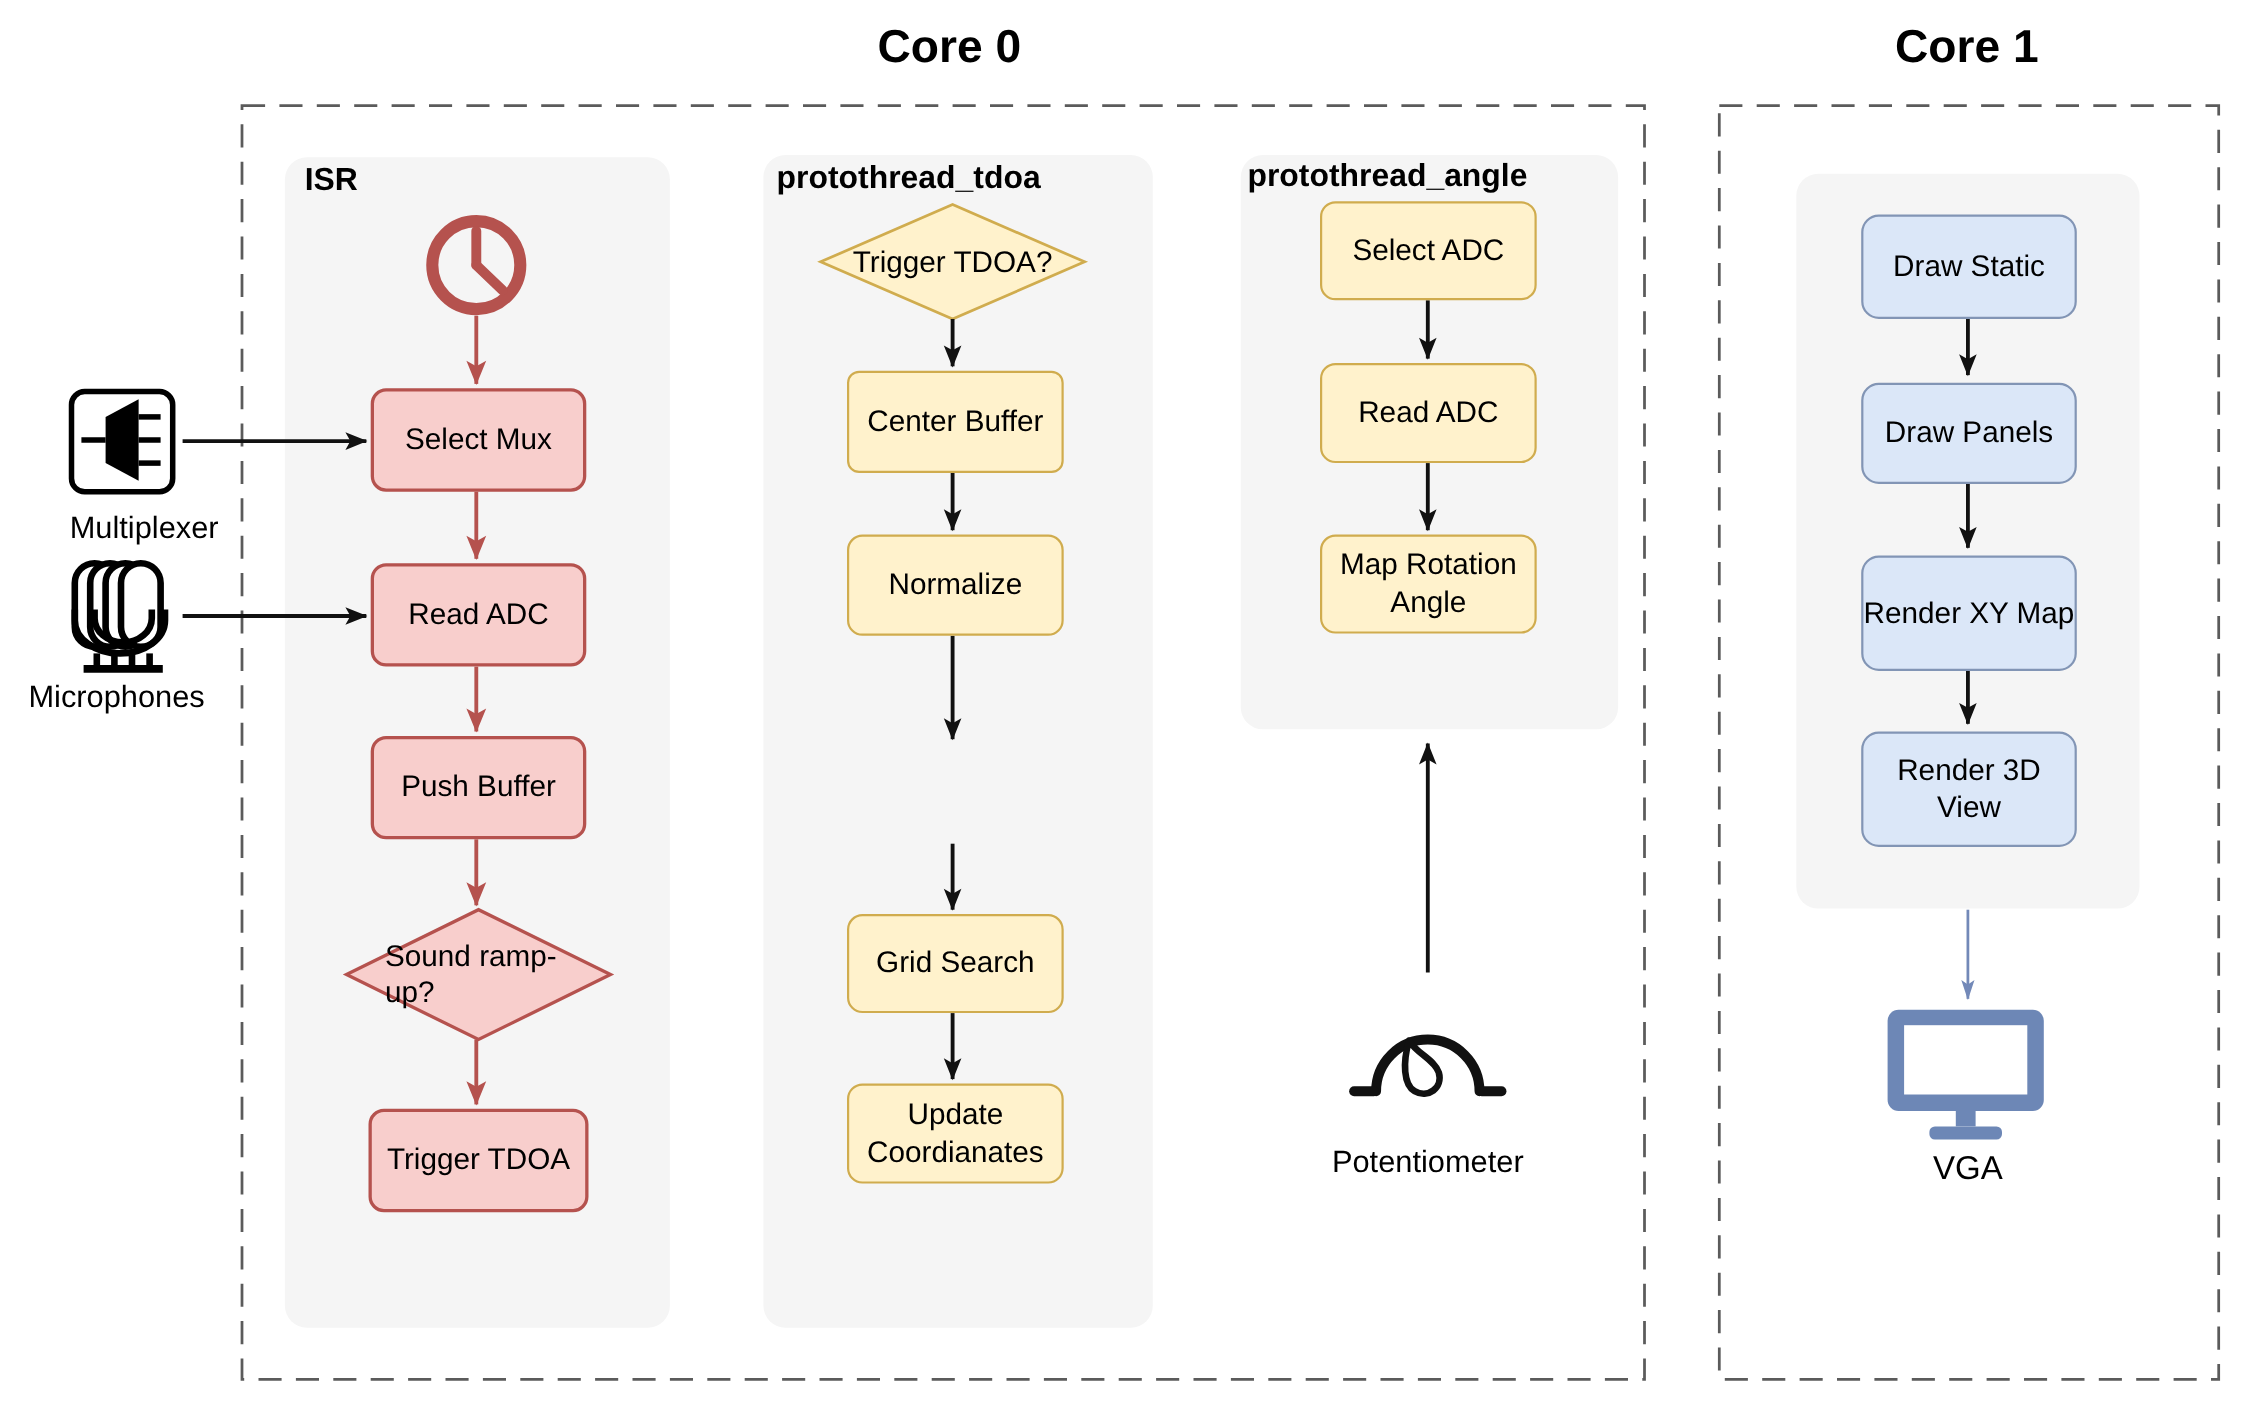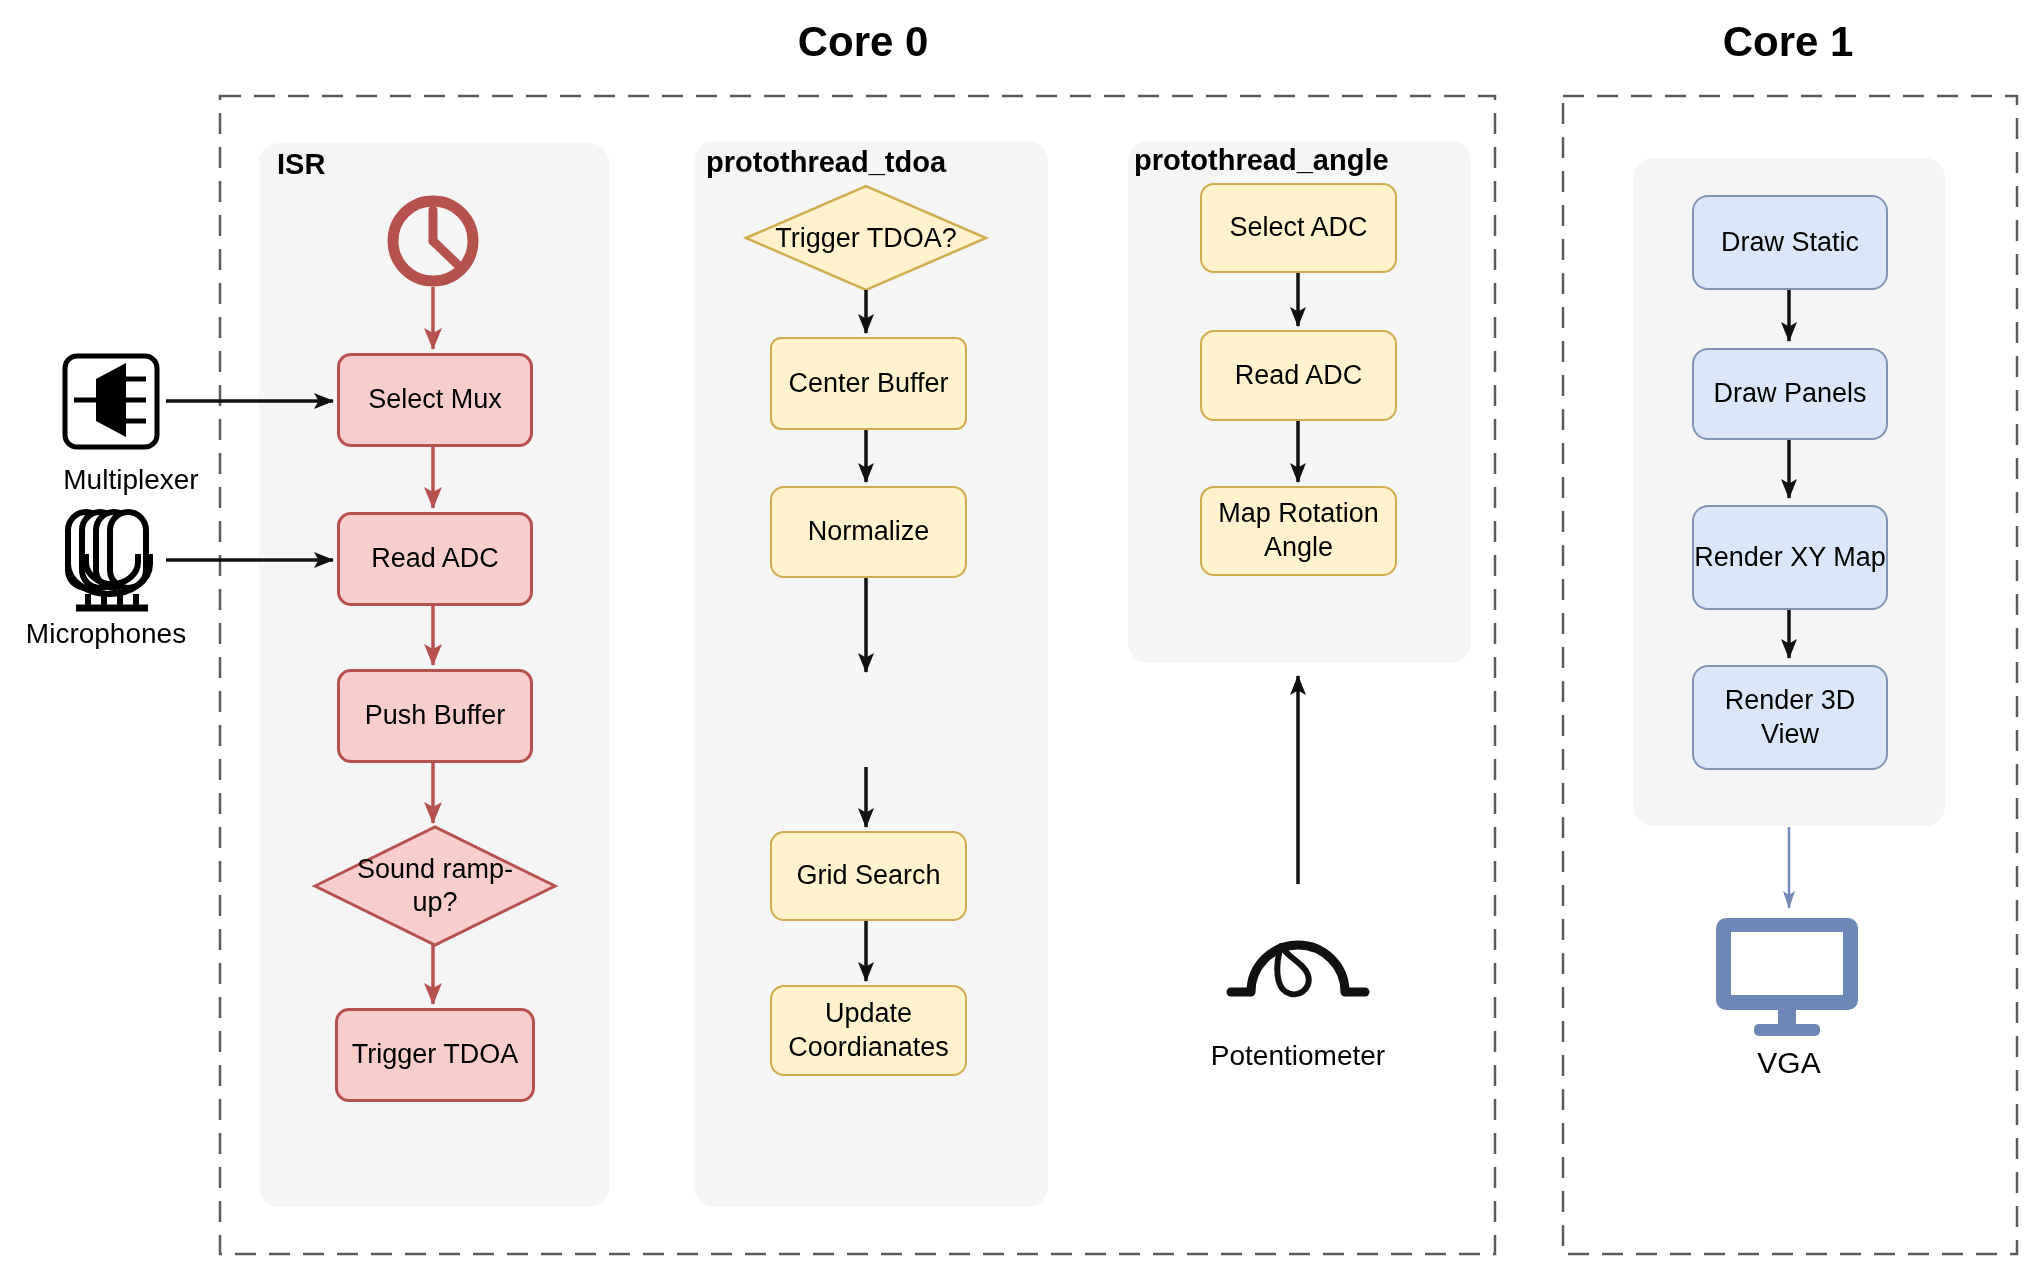--- a/index.html
+++ b/index.html
@@ -13,21 +13,21 @@
   .panel-title{position:absolute;font-weight:bold;font-size:29px;z-index:4;}
   .node{
     position:absolute;box-sizing:border-box;display:flex;align-items:center;justify-content:center;
     text-align:center;font-size:27px;line-height:1.25;z-index:3;color:#000;
   }
   .pink{background:#f8cecc;border:3px solid #b5524e;border-radius:14px;}
   .yellow{background:#fff2cc;border:2.5px solid #d0ac4e;border-radius:14px;}
   .blue{background:#dbe7f8;border:2.5px solid #8295b5;border-radius:16px;}
   .diamond-label{
     position:absolute;display:flex;align-items:center;justify-content:center;
-    text-align:center;font-size:27px;line-height:1.22;z-index:3;
+    font-size:27px;line-height:1.22;z-index:3;
   }
   .caption{position:absolute;font-size:28px;text-align:center;width:220px;z-index:4;}
 </style>
 </head>
 <body>
 
 <div class="stage">
 
   <div class="panel" style="left:259px;top:143px;width:350px;height:1064px;"></div>
   <div class="panel" style="left:694px;top:141px;width:354px;height:1066px;"></div>

